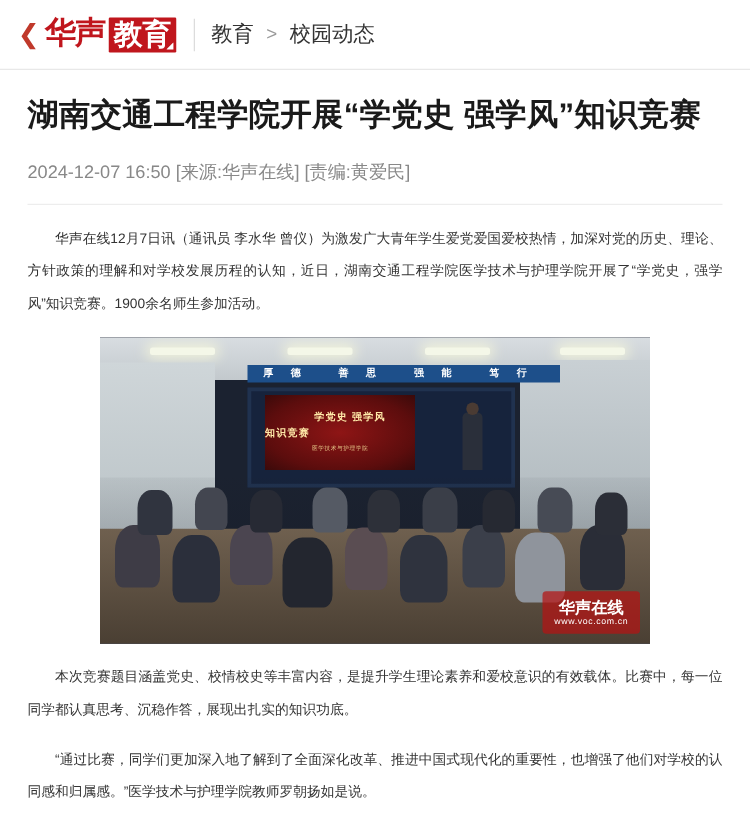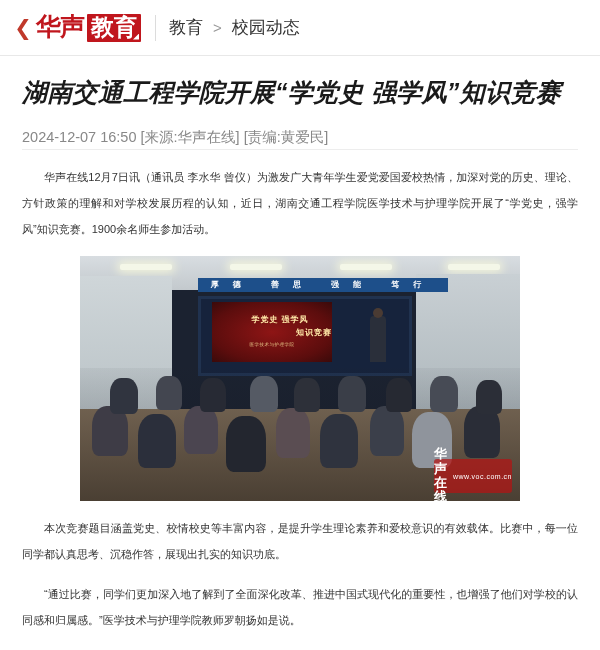--- a/index.html
+++ b/index.html
@@ -103,26 +103,25 @@
   .article {
     padding: 18px 22px 0 22px;
   }
   .headline {
     font-size: 25px;
     line-height: 36px;
     font-weight: bold;
     color: #1a1a1a;
     margin: 0 0 18px 0;
     letter-spacing: 0.3px;
-    font-style: italic;
   }
   .meta {
     font-size: 14.5px;
     color: #888;
-    padding-bottom: 2px;
+    padding-bottom: 16px;
     border-bottom: 1px solid #ededed;
   }
   .body-text {
     font-size: 11px;
     line-height: 26px;
     color: #333;
     margin: 14px 0 0 0;
     text-align: justify;
     text-indent: 2em;
   }
@@ -163,21 +162,21 @@
   }
   .ph-screen {
     position:absolute; left:132px; top:46px; width:120px; height:60px;
     background: radial-gradient(ellipse at 50% 50%, #8e1515 0%, #5c0d0d 70%, #3a0a0a 100%);
   }
   .ph-screen-t1 {
     position:absolute; left:16px; right:0; top:12px; text-align:center;
     color:#ffe9a8; font-size:8px; font-weight:bold; letter-spacing:1px;
   }
   .ph-screen-t2 {
-    position:absolute; left:0; right:0; top:25px; text-align:right;
+    position:absolute; left:0; right:0; top:25px; text-align:left;
     color:#ffe9a8; font-size:8px; font-weight:bold; letter-spacing:1px;
   }
   .ph-screen-t3 {
     position:absolute; left:0; right:0; top:40px; text-align:center;
     color:#e8c98a; font-size:4.5px; letter-spacing:.5px;
   }
   .ph-banner {
     position:absolute; left:118px; top:22px; width:250px; height:14px;
     background:#1d4f8a; color:#fff; font-size:8px; letter-spacing:14px;
     text-align:center; line-height:14px;font-weight:bold;
@@ -197,21 +196,21 @@
   .ph-rows {
     position:absolute; left:0; top:112px; width:100%; height:133px;
     background: linear-gradient(180deg, rgba(30,34,44,.05), rgba(20,22,30,.35));
   }
   .seat {
     position:absolute; border-radius:40% 40% 18% 18%;
   }
   .ph-watermark {
     position:absolute; right:8px; bottom:8px; width:78px; height:34px;
     background:rgba(180,20,20,.72); border-radius:3px;
-    display:flex; flex-direction:row; align-items:center; justify-content:center;
+    display:flex; flex-direction:column; align-items:center; justify-content:center;
     color:#fff;
     margin-left:24px;
   }
   .ph-watermark .wm1 { font-size:13px; font-weight:bold; font-family:"Liberation Serif", serif; line-height:1.1;}
   .ph-watermark .wm2 { font-size:7px; letter-spacing:.5px;}
 </style>
 </head>
 <body>
 
 <div class="page">

